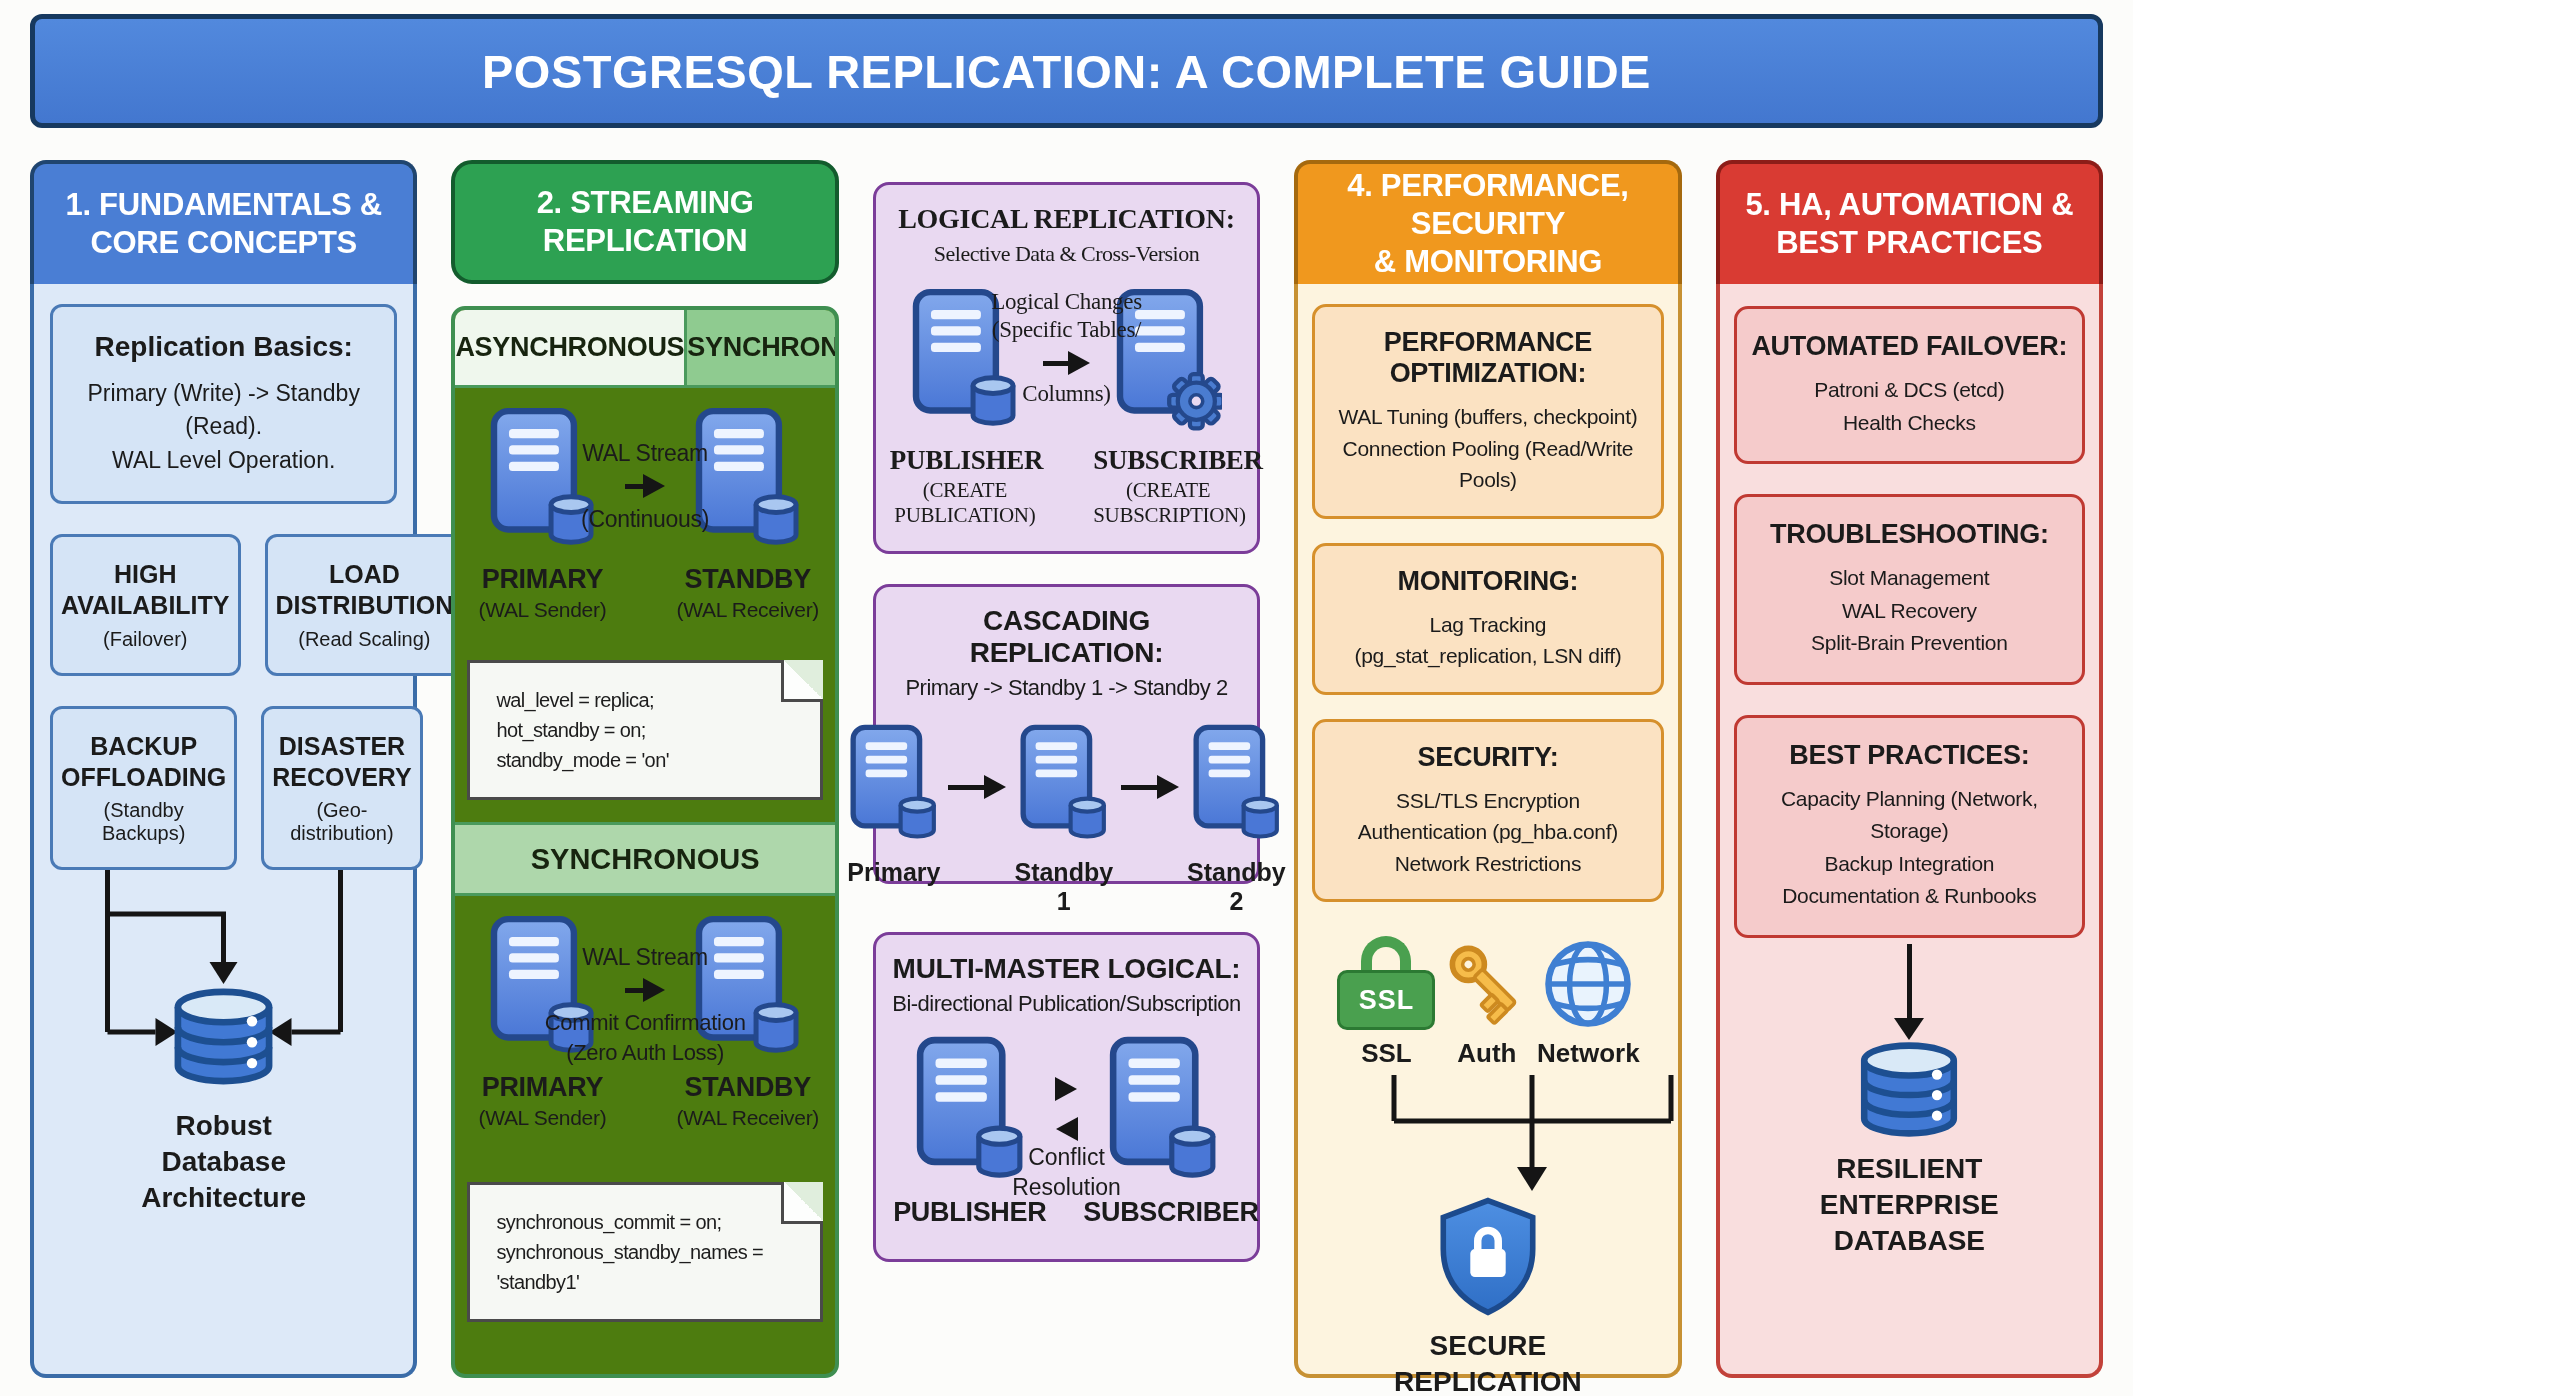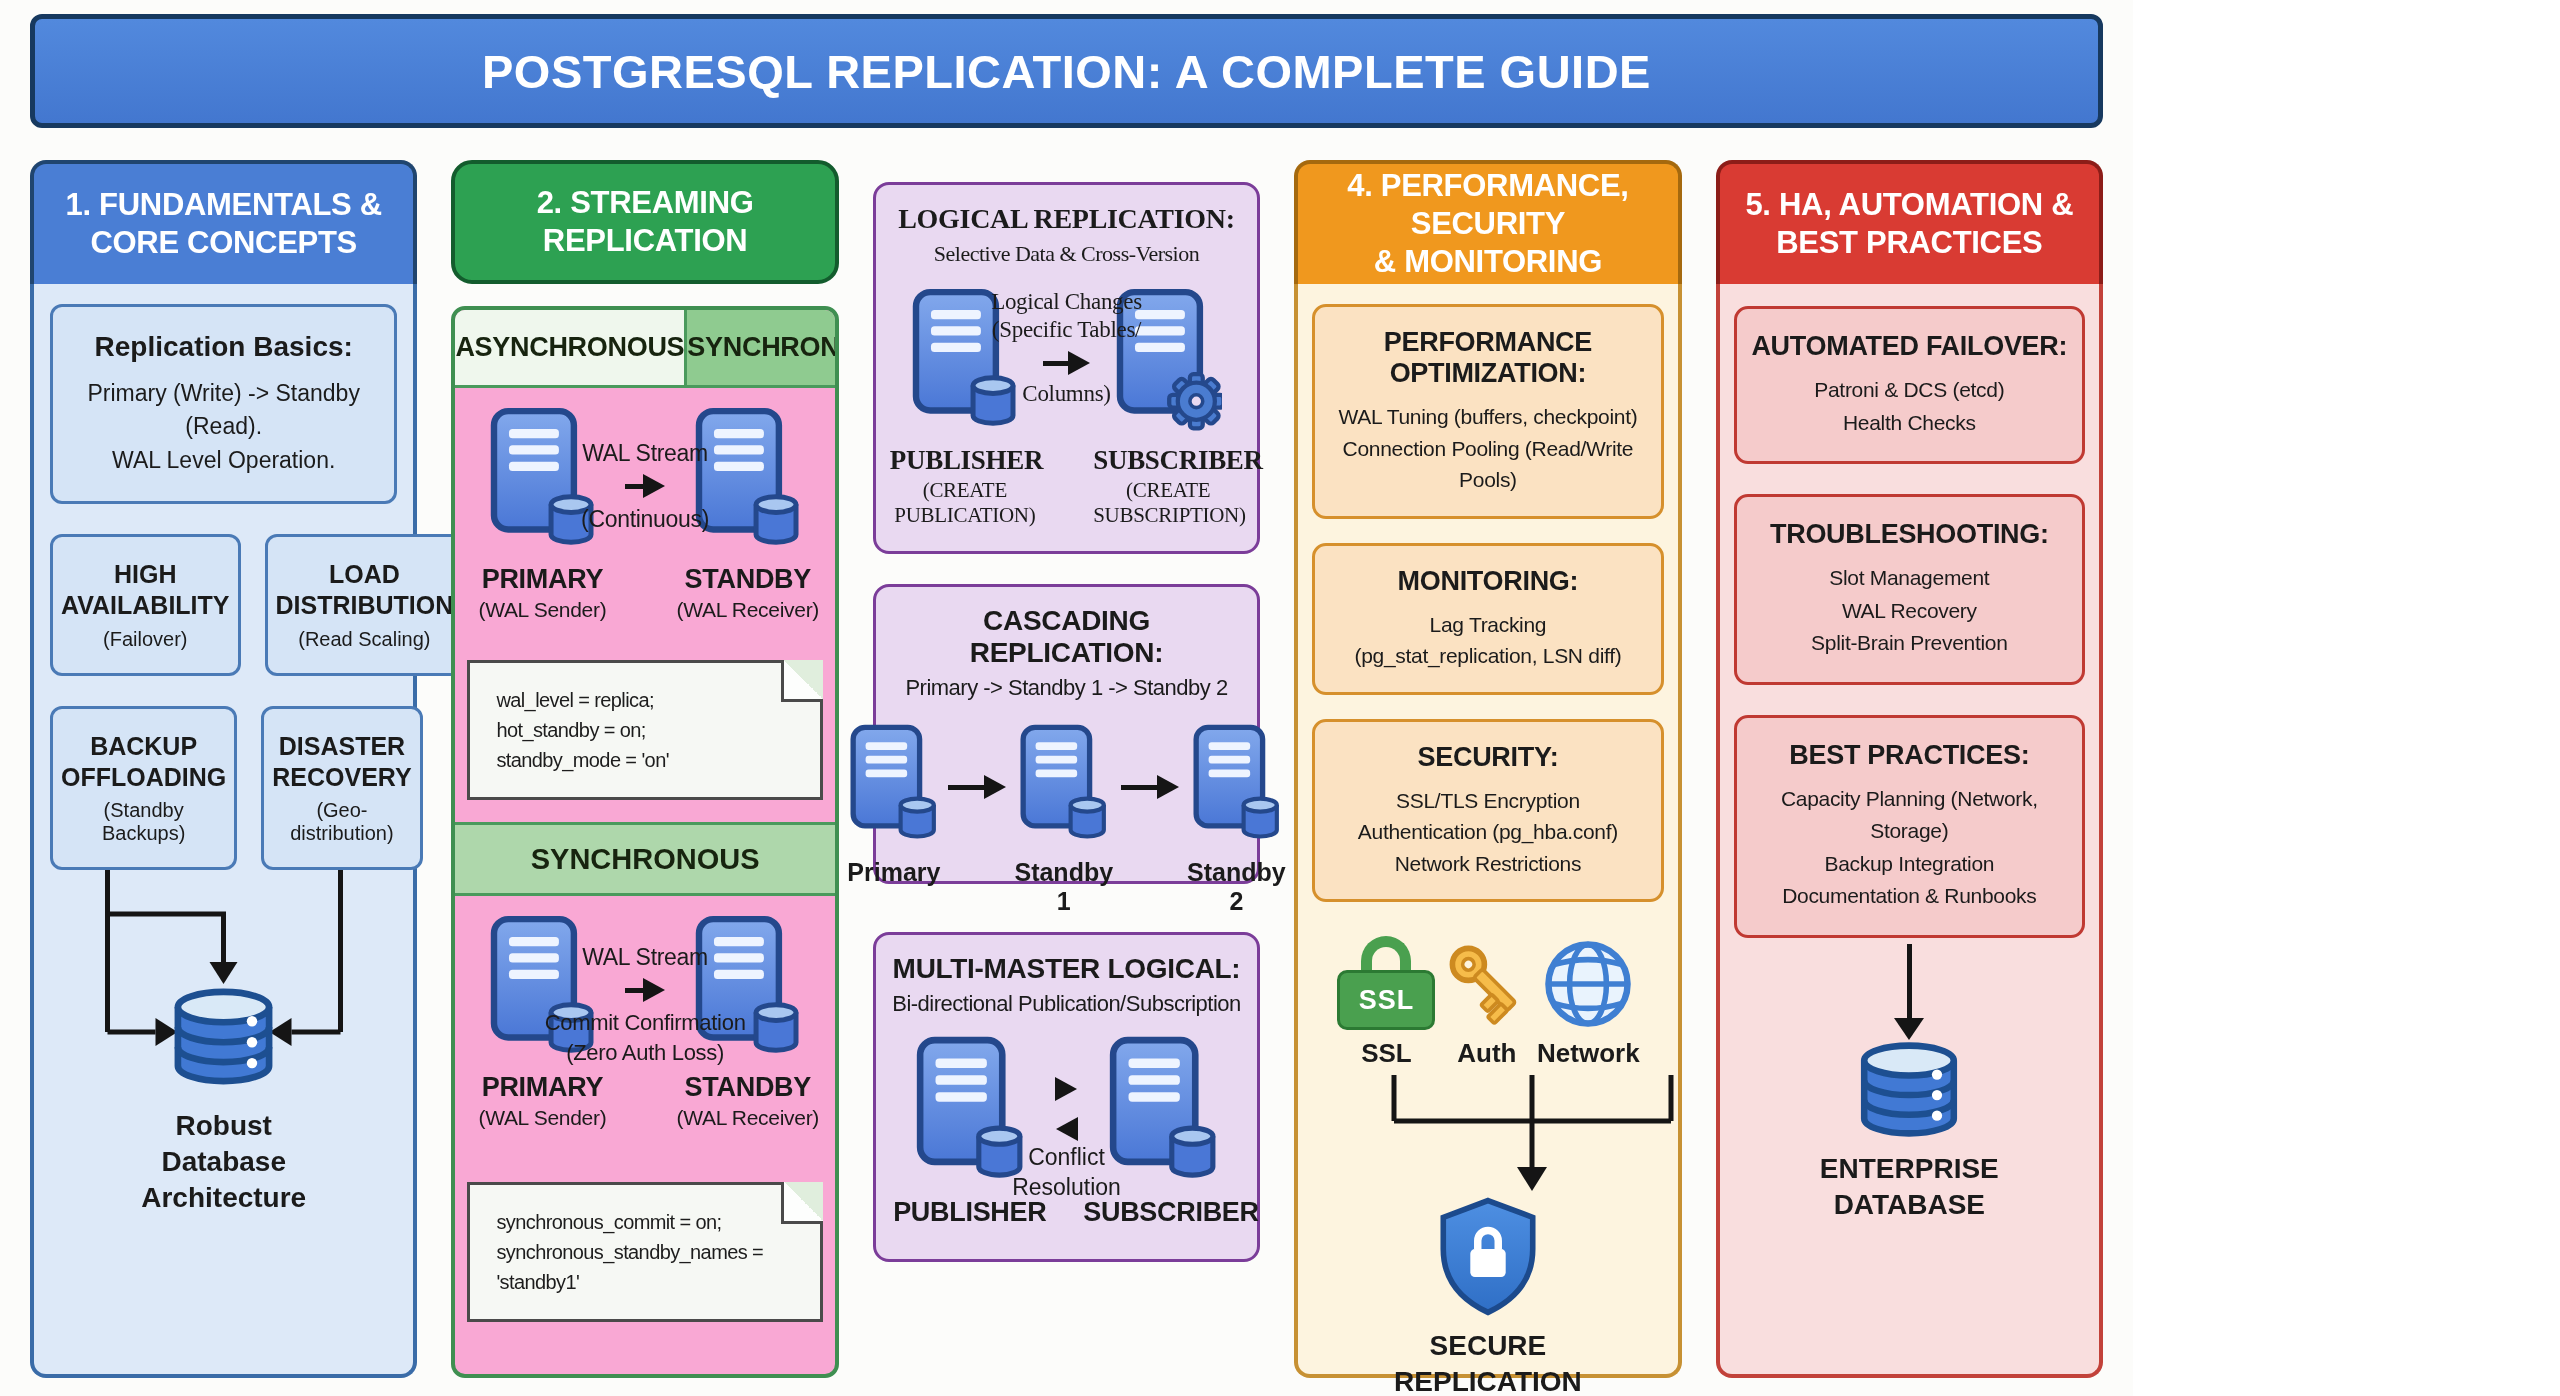--- a/index.html
+++ b/index.html
@@ -52,21 +52,21 @@
   .card-sub   { font-size:20px; margin-top:6px; }
   .c1-bottom { flex:1; position:relative; }
   .c1-lines { position:absolute; left:50%; top:0; transform:translateX(-50%); }
   .c1-dblabel { position:absolute; left:0; right:0; top:238px; text-align:center;
     font-size:28px; font-weight:bold; line-height:1.28; }
   .c1-dblabel span { display:block; }
 
   
   .c2 .col-header { background:#2da152; border:4px solid #135c2d; border-radius:21px; }
   .c2 .col-panel {
-    margin-top:22px; background:#f9a8d4; border:4px solid #3f8f51; border-radius:14px;
+    margin-top:22px; background:#4d7c0f; border:4px solid #3f8f51; border-radius:14px;
     overflow:hidden; padding:0;
   }
   .tabs { display:flex; height:78px; border-bottom:3px solid #4a9a5c; flex:none; }
   .tab { flex:1; display:flex; align-items:center; justify-content:center;
     font-size:27px; font-weight:bold; color:#17240f; letter-spacing:-0.3px; }
   .tab-async { background:#eff7ed; border-right:3px solid #4a9a5c; }
   .tab-sync  { background:#8fcb90; }
   .band { height:74px; background:#aed7ab; border-top:3px solid #4a9a5c; border-bottom:3px solid #4a9a5c;
     display:flex; align-items:center; justify-content:center;
     font-size:29px; font-weight:bold; color:#17240f; flex:none; }
@@ -563,20 +563,21 @@
         <div class="varrow c5-arrow">
           <div class="vshaft"></div>
             <div class="vhead"></div>
         </div>
 
         <div class="db-area">
           <svg width="112" height="99" viewBox="0 0 120 106">
               <use href="#sym-db"></use>
             </svg>
           <div class="db-label">
+            <span>RESILIENT</span>
             <span>ENTERPRISE</span>
             <span>DATABASE</span>
           </div>
         </div>
         <div class="grow"></div>
       </div>
     </div>
 
   </div>
 </div>

